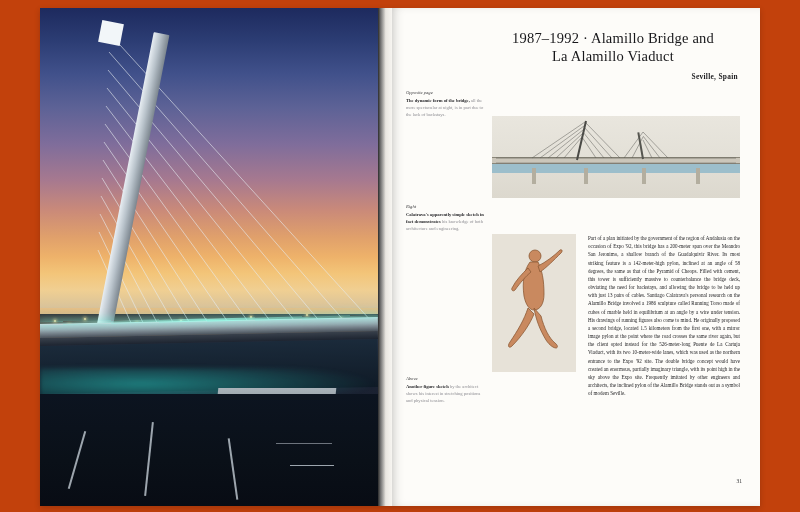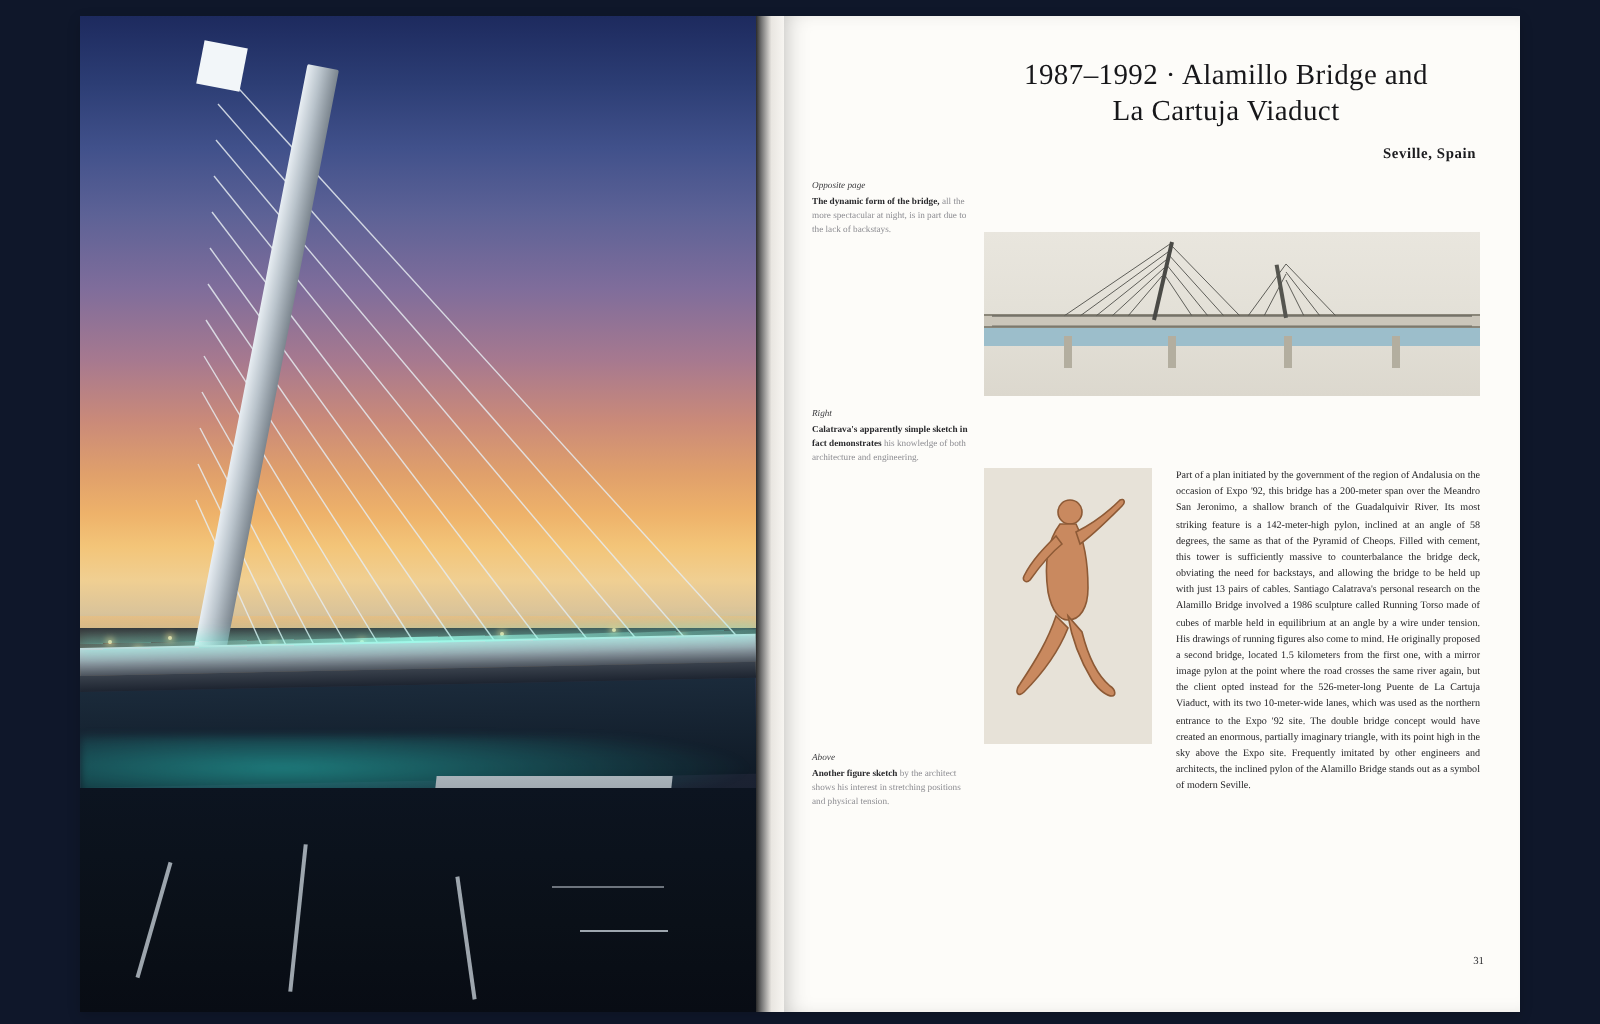--- a/index.html
+++ b/index.html
@@ -5,21 +5,21 @@
   html, body {
     margin: 0;
     padding: 0;
     background: #ffffff;
   }
   #page {
     position: relative;
     width: 800px;
     height: 512px;
     overflow: hidden;
-    background: #0f172a;
+    background: #c2410c;
     font-family: "Liberation Serif", serif;
   }
 
   
   .spread {
     position: absolute;
     left: 40px;
     top: 8px;
     width: 720px;
     height: 498px;
@@ -402,21 +402,21 @@
       <div class="road-line" style="left:250px; bottom:40px; width:44px; height:1.5px;"></div>
       <div class="road-line" style="left:236px; bottom:62px; width:56px; height:1.5px; opacity:.5;"></div>
     </div>
 
     <div class="gutter"></div>
 
     <div class="right-page">
 
       <div class="title-block">
         <div class="title-line">1987–1992 · Alamillo Bridge and</div>
-        <div class="title-line">La Cartuja Viaduct</div>
+        <div class="title-line">La Alamillo Viaduct</div>
         <div class="subtitle">Seville, Spain</div>
       </div>
 
       <div class="caption" id="cap-opposite">
         <span class="lab">Opposite page</span>
         <span class="bold">The dynamic form of the bridge,</span>
         <span class="grey">all the more spectacular at night,</span>
         <span class="grey">is in part due to the lack of backstays.</span>
       </div>
 

